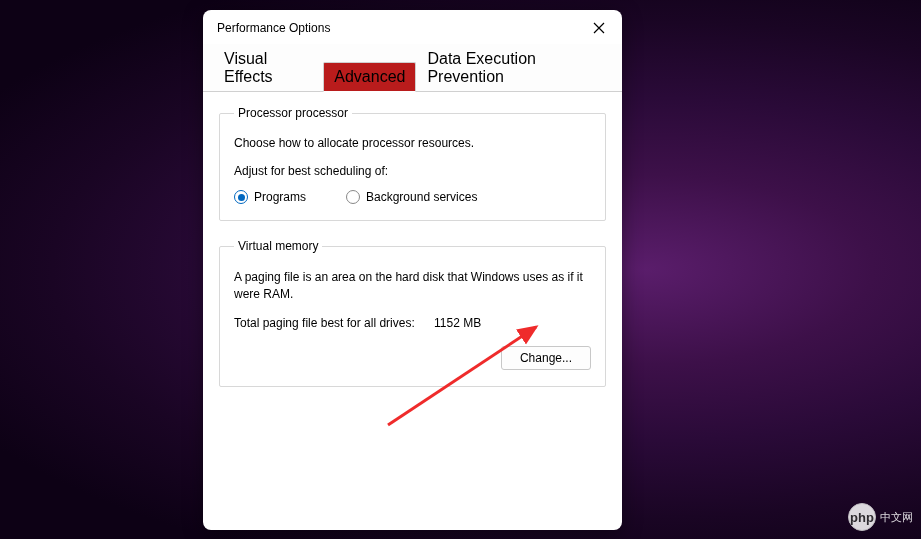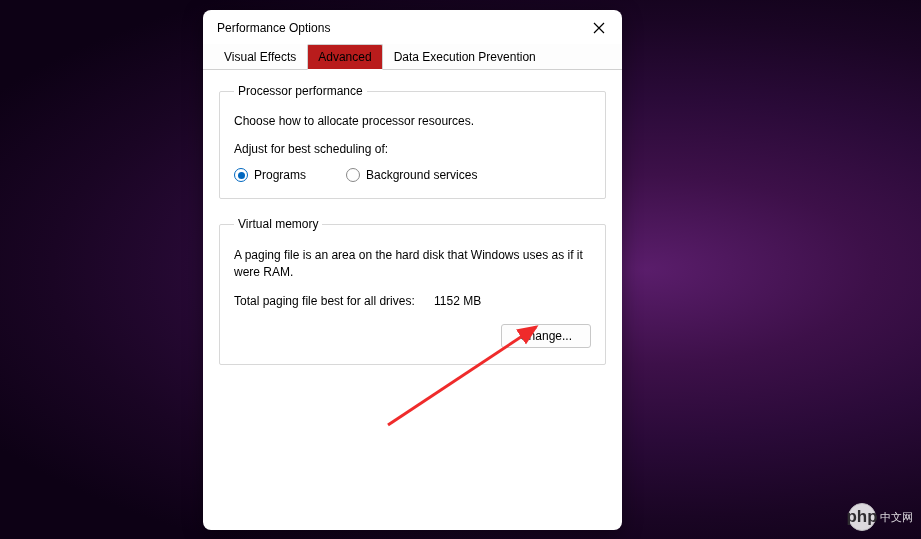--- a/index.html
+++ b/index.html
@@ -41,21 +41,21 @@
     .tabstrip {
       display: flex;
       border-bottom: 1px solid #d0d0d0;
       padding: 0 10px;
       gap: 0;
       background: #fdfdfd;
       align-items: flex-end;
     }
     .tab {
       padding: 5px 10px 5px 10px;
-      font-size: 12px;
+      font-size: 16px;
       cursor: pointer;
       position: relative;
       border: 1px solid transparent;
       border-bottom: none;
     }
     .tab.active {
       background: #b91c1c;
       border: 1px solid #d0d0d0;
       border-bottom: 1px solid #fff;
       margin-bottom: -1px;
@@ -117,21 +117,21 @@
       display: flex;
       align-items: center;
       gap: 4px;
       opacity: 0.85;
     }
     .wm-logo {
       width: 28px; height: 28px;
       border-radius: 50%;
       background: #fff;
       display: flex; align-items: center; justify-content: center;
-      font-size: 17px; font-weight: bold;
+      font-size: 13px; font-weight: bold;
       color: #333;
       border: 1px solid #ddd;
     }
     .wm-text { color: #fff; font-size: 11px; font-weight: 500; }
   </style>
 </head>
 <body>
 
 <div class="dialog">
   <div class="titlebar">
@@ -144,21 +144,21 @@
   </div>
 
   <div class="tabstrip">
     <div class="tab">Visual Effects</div>
     <div class="tab active">Advanced</div>
     <div class="tab">Data Execution Prevention</div>
   </div>
 
   <div class="content">
     <fieldset>
-      <legend>Processor performance</legend>
+      <legend>Processor processor</legend>
       <div class="desc">Choose how to allocate processor resources.</div>
       <div class="subhead">Adjust for best scheduling of:</div>
       <div class="radio-row">
         <label class="radio-opt">
           <span class="radio checked"></span>
           <span>Programs</span>
         </label>
         <label class="radio-opt">
           <span class="radio"></span>
           <span>Background services</span>

